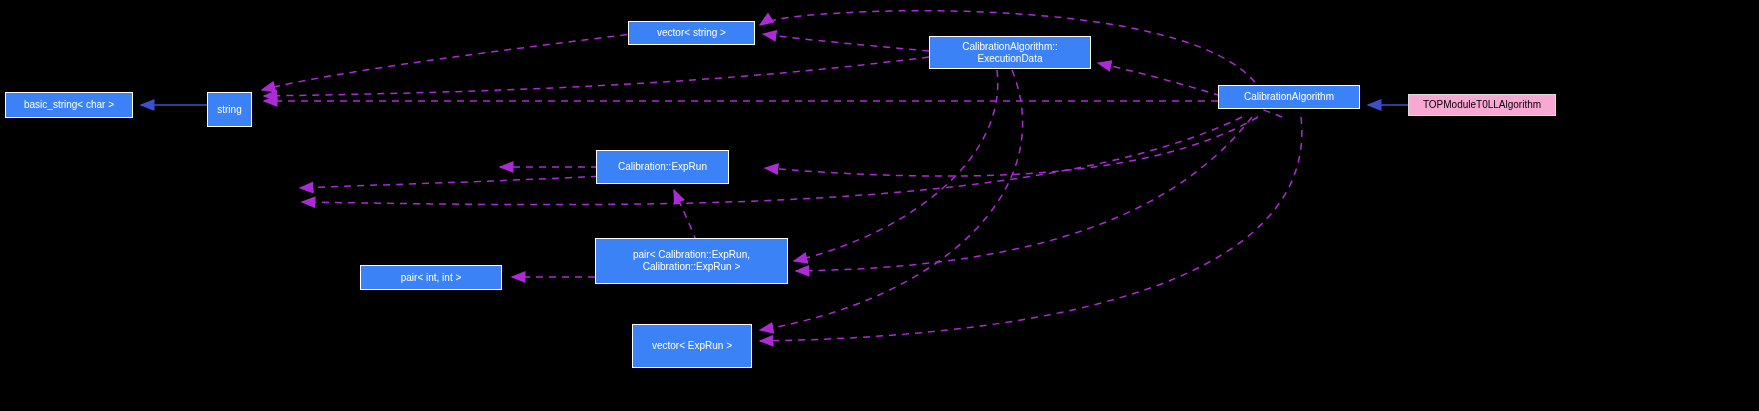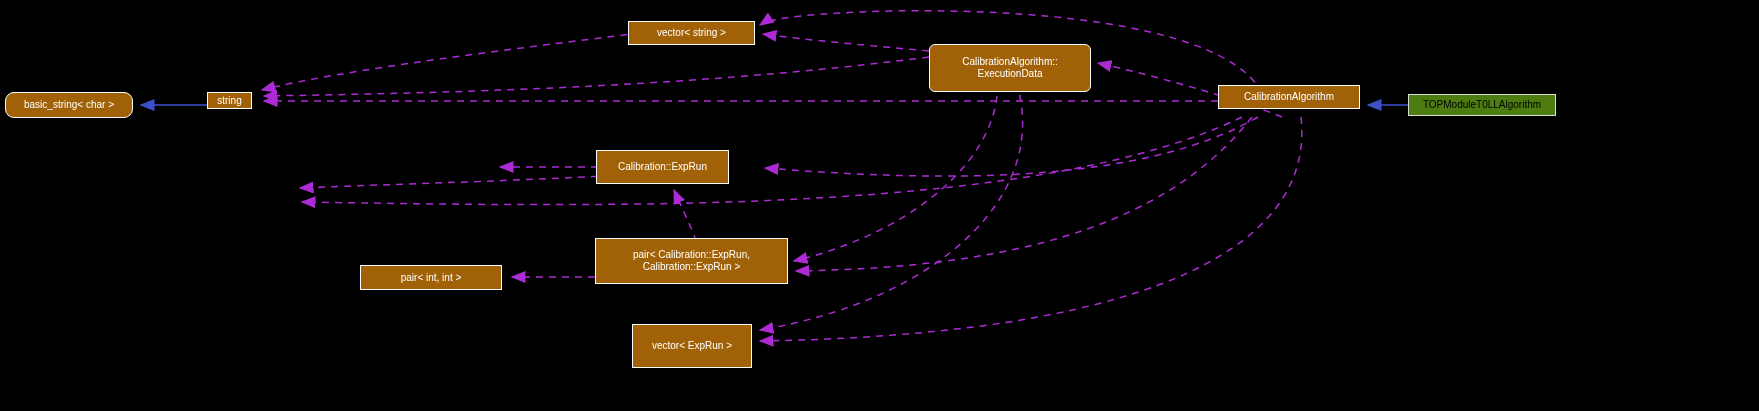--- a/index.html
+++ b/index.html
@@ -18,38 +18,38 @@
   #edges {
     position: absolute;
     top: 0;
     left: 0;
     width: 1759px;
     height: 411px;
   }
   .node {
     position: absolute;
     box-sizing: border-box;
-    background: #a16207;
+    background: #3b82f6;
     border: 1px solid #ffffff;
     color: #ffffff;
     display: flex;
     align-items: center;
     justify-content: center;
     text-align: center;
     font-size: 10px;
     line-height: 12px;
     cursor: pointer;
     z-index: 2;
   }
   .node .lbl {
     white-space: pre-line;
     padding: 0 2px;
   }
   .node--current {
-    background: #4d7c0f;
+    background: #f9a8d4;
     color: #000000;
     border-color: #dcdcdc;
     cursor: default;
   }
 </style>
 </head>
 <body>
 
 <div id="graph">
 
@@ -83,30 +83,30 @@
       <path d="M 1301 117 C 1316 255 1130 335 760 341" marker-end="url(#arrow-purple)"></path>
       <path d="M 1012 70 C 1060 190 940 300 760 330" marker-end="url(#arrow-purple)"></path>
       <path d="M 997 70 C 1008 160 905 235 794 261" marker-end="url(#arrow-purple)"></path>
     </g>
   </svg>
 
   <div class="node" style="left:628px; top:21px; width:127px; height:24px;">
     <span class="lbl">vector&lt; string &gt;</span>
   </div>
 
-  <div class="node" style="left:929px; top:44px; width:162px; height:48px;border-radius:6px;">
+  <div class="node" style="left:929px; top:36px; width:162px; height:33px;">
     <span class="lbl">CalibrationAlgorithm::
 ExecutionData</span>
   </div>
 
-  <div class="node" style="left:5px; top:92px; width:128px; height:26px;border-radius:9px;">
+  <div class="node" style="left:5px; top:92px; width:128px; height:26px;">
     <span class="lbl">basic_string&lt; char &gt;</span>
   </div>
 
-  <div class="node" style="left:207px; top:92px; width:45px; height:17px;">
+  <div class="node" style="left:207px; top:92px; width:45px; height:35px;">
     <span class="lbl">string</span>
   </div>
 
   <div class="node" style="left:1218px; top:85px; width:142px; height:24px;">
     <span class="lbl">CalibrationAlgorithm</span>
   </div>
 
   <div class="node node--current" style="left:1408px; top:94px; width:148px; height:22px;">
     <span class="lbl">TOPModuleT0LLAlgorithm</span>
   </div>

